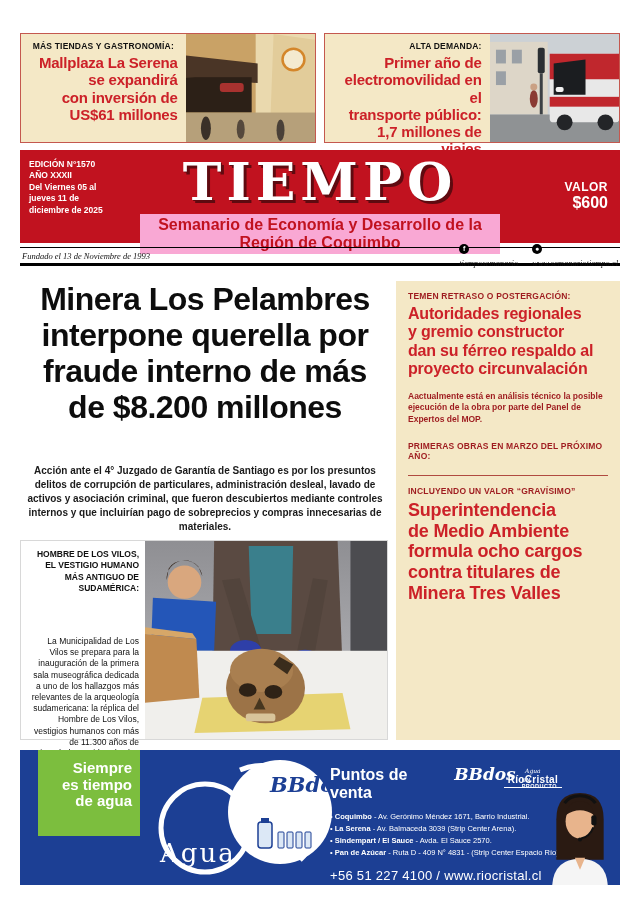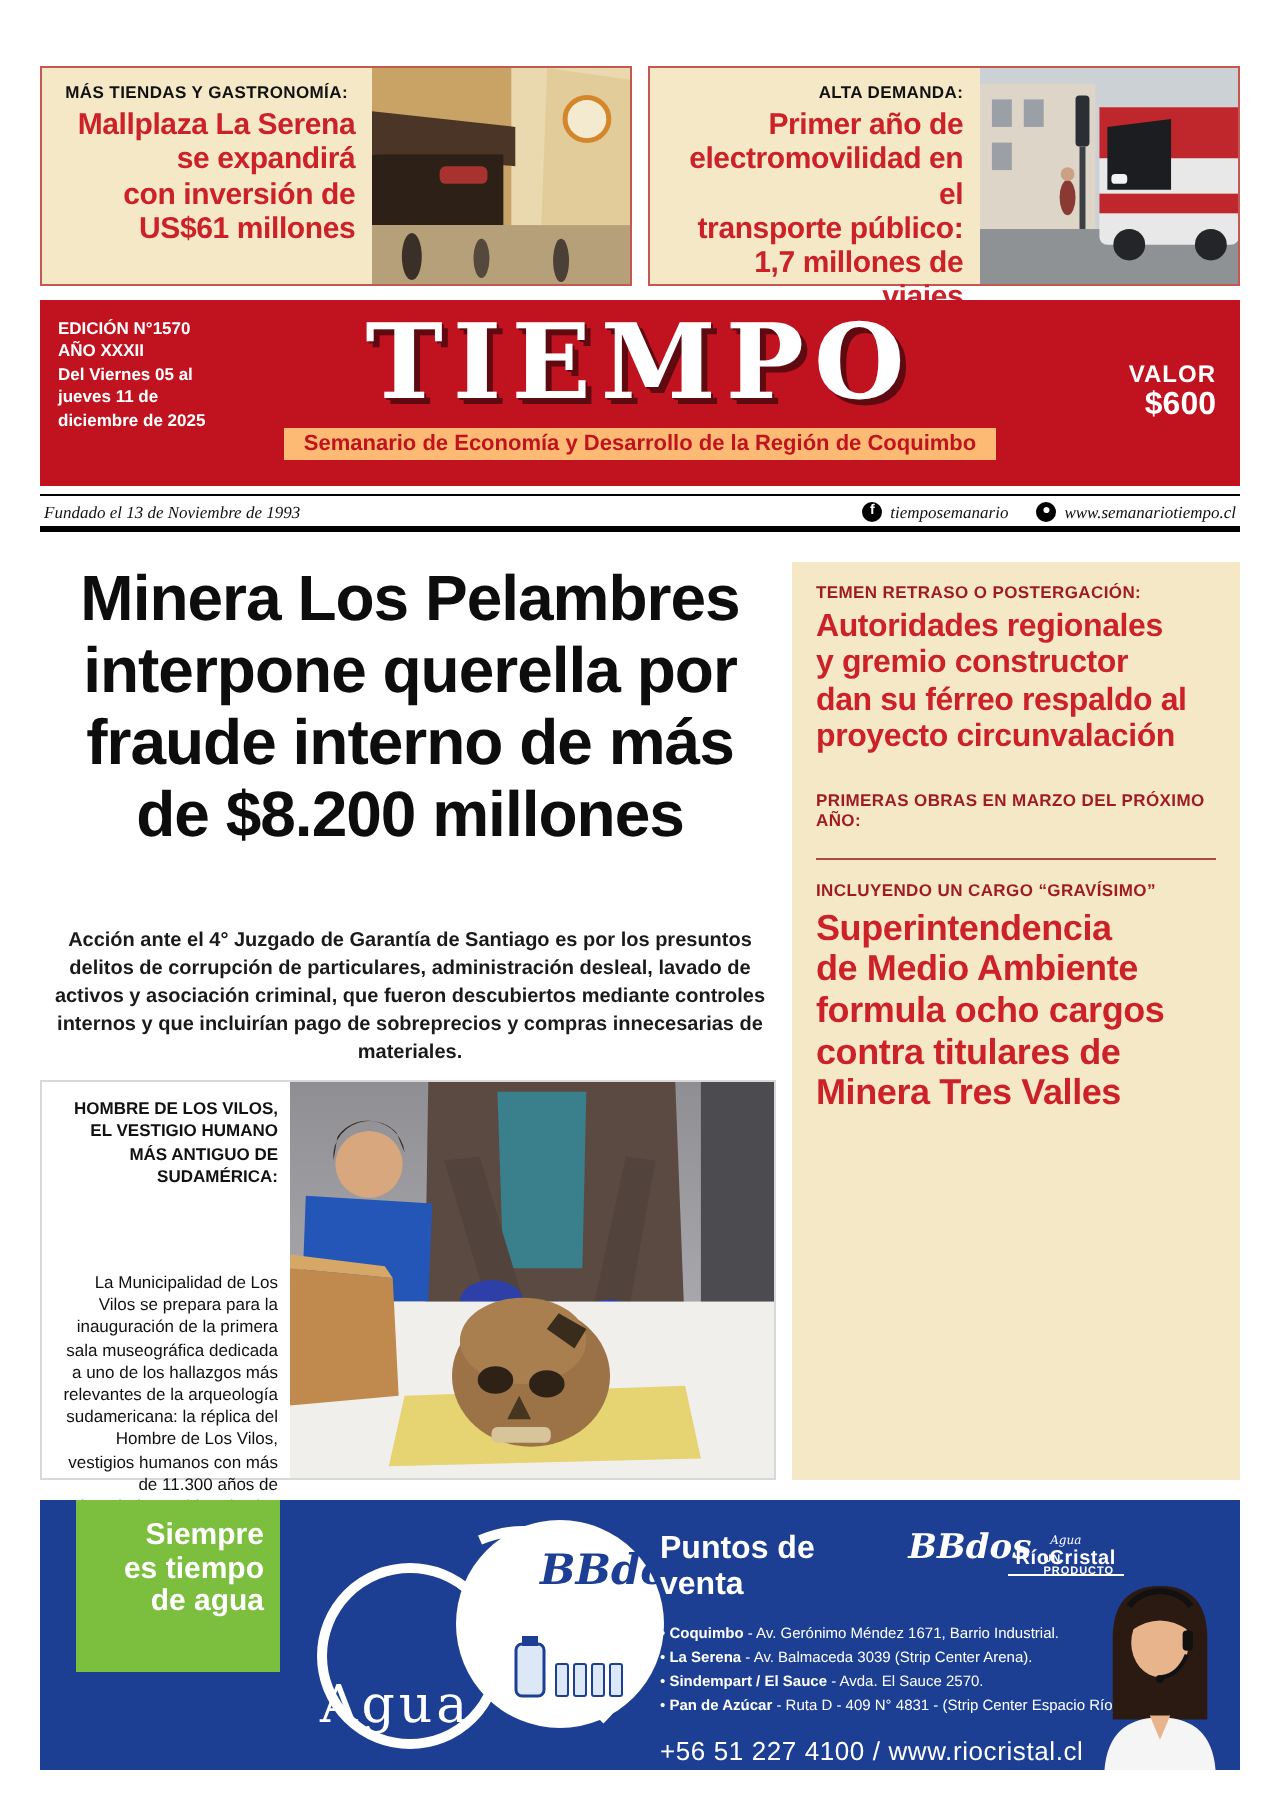--- a/index.html
+++ b/index.html
@@ -15,30 +15,30 @@
   .teaser-left .teaser-kicker { text-align:center; }
   .teaser-headline { font-size:15px; font-weight:bold; color:#cc2128; text-align:right; line-height:1.15; white-space:pre-line; letter-spacing:-.2px; }
   .teaser-photo { flex:0 0 44%; overflow:hidden; }
   .teaser-photo svg { display:block; width:100%; height:100%; }
 
   
   .masthead { position:absolute; left:20px; top:150px; width:600px; height:93px; background:#c1121f; }
   .edition { position:absolute; left:9px; top:9px; width:110px; color:#ffffff; font-size:8.5px; font-weight:bold; line-height:1.35; white-space:pre-line; }
   .mast-center { position:absolute; left:120px; right:120px; top:2px; text-align:center; }
   .mast-logo { font-family:"DejaVu Serif", serif; font-weight:bold; font-size:52px; line-height:60px; color:#ffffff; letter-spacing:5px; text-shadow:3px 3px 0 #5f0a10, 1px 1px 0 #5f0a10; }
-  .mast-subtitle { display:inline-block; background:#fdba74; color:#c1121f; font-size:11px; font-weight:bold; padding:2px 10px; margin-top:2px; }
+  .mast-subtitle { display:inline-block; background:#f9a8d4; color:#c1121f; font-size:16px; font-weight:bold; padding:2px 10px; margin-top:2px; }
   .mast-price { position:absolute; right:12px; top:30px; color:#ffffff; text-align:right; font-weight:bold; }
   .mast-price .vl { display:block; font-size:12px; letter-spacing:.5px; }
   .mast-price .vp { display:block; font-size:16px; }
 
   
   .infobar { position:absolute; left:20px; top:247px; width:600px; height:19px; border-top:1px solid #000; border-bottom:3px solid #000; display:flex; align-items:center; justify-content:space-between; padding:0 2px; }
   .founded { font-family:"Liberation Serif", serif; font-style:italic; font-size:8.5px; color:#111; }
   .socials { display:flex; align-items:center; gap:14px; }
-  .social-item { display:flex; align-items:flex-start; gap:4px; font-family:"Liberation Serif", serif; font-style:italic; font-size:8.5px; color:#111; }
+  .social-item { display:flex; align-items:flex-start; gap:4px; font-family:"Liberation Serif", serif; font-style:italic; font-size:8.5px; color:#111;flex-direction:column; }
   .ci { width:10px; height:10px; border-radius:50%; background:#000; color:#fff; font-size:7px; line-height:10px; text-align:center; font-style:normal; font-family:"Liberation Sans",sans-serif; font-weight:bold; }
 
   
   .lead-headline { position:absolute; left:20px; top:281px; width:370px; text-align:center; font-size:32px; font-weight:bold; color:#0d0d0d; line-height:1.13; letter-spacing:-.5px; white-space:pre-line; }
   .dek { position:absolute; left:26px; top:464px; width:358px; text-align:center; font-size:10px; font-weight:bold; color:#1a1a1a; line-height:1.4; }
 
   
   .photo-story { position:absolute; left:20px; top:540px; width:368px; height:200px; display:flex; border:1px solid #d8d8d8; background:#fff; }
   .ps-text { flex:0 0 124px; padding:8px 6px 4px 6px; text-align:right; }
   .ps-kicker { font-size:8.5px; font-weight:bold; color:#111; line-height:1.35; margin-bottom:3px; }
@@ -214,27 +214,28 @@
     </div>
   </div>
 
   <div class="right-col">
     <div class="rc-article">
       <div class="rc-kicker">TEMEN RETRASO O POSTERGACIÓN:</div>
       <div class="rc-headline rc-h1">Autoridades regionales
 y gremio constructor
 dan su férreo respaldo al
 proyecto circunvalación</div>
+      <div class="rc-note">Aactualmente está en análisis técnico la posible ejecución de la obra por parte del Panel de Expertos del MOP.</div>
     </div>
     <div class="rc-article rc-a2">
       <div class="rc-kicker">PRIMERAS OBRAS EN MARZO DEL PRÓXIMO AÑO:</div>
     </div>
     <hr class="rc-div">
     <div class="rc-article">
-      <div class="rc-kicker">INCLUYENDO UN CARGO “GRAVÍSIMO”</div>
+      <div class="rc-kicker">INCLUYENDO UN VALOR “GRAVÍSIMO”</div>
       <div class="rc-headline rc-h2">Superintendencia
 de Medio Ambiente
 formula ocho cargos
 contra titulares de
 Minera Tres Valles</div>
     </div>
   </div>
 
   <div class="ad">
     <div class="ad-slogan">Siempre

